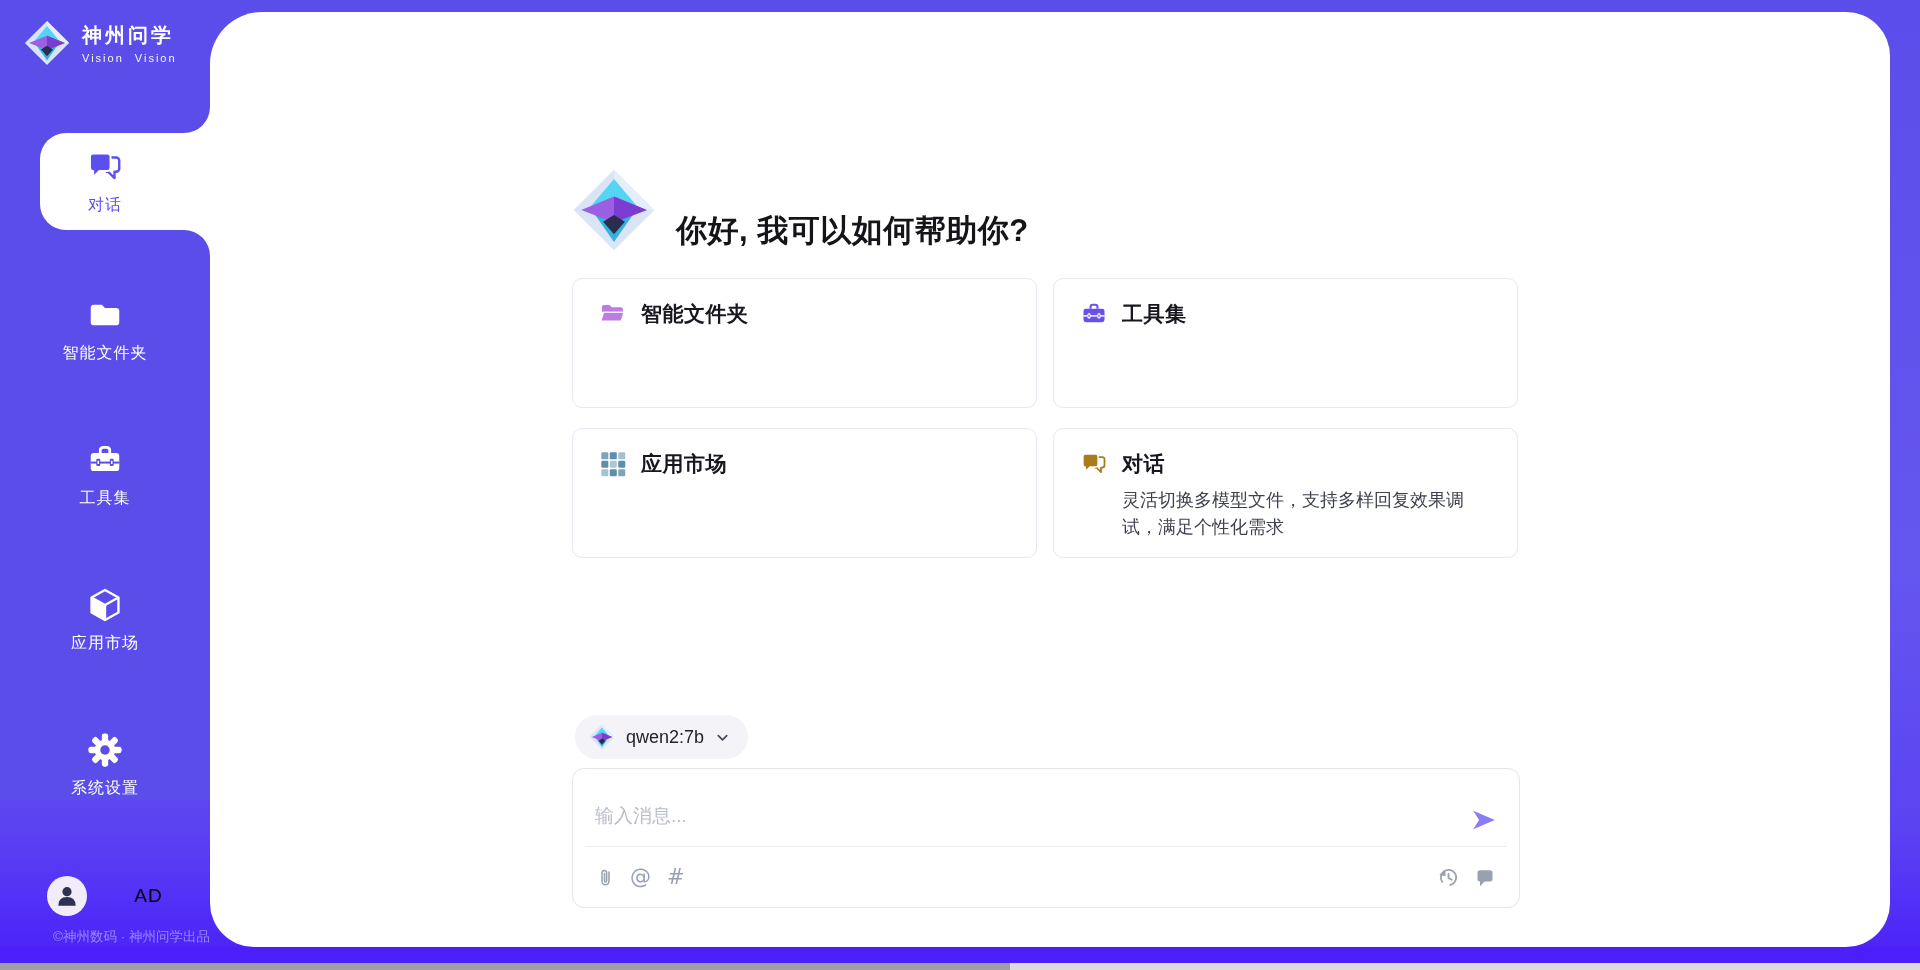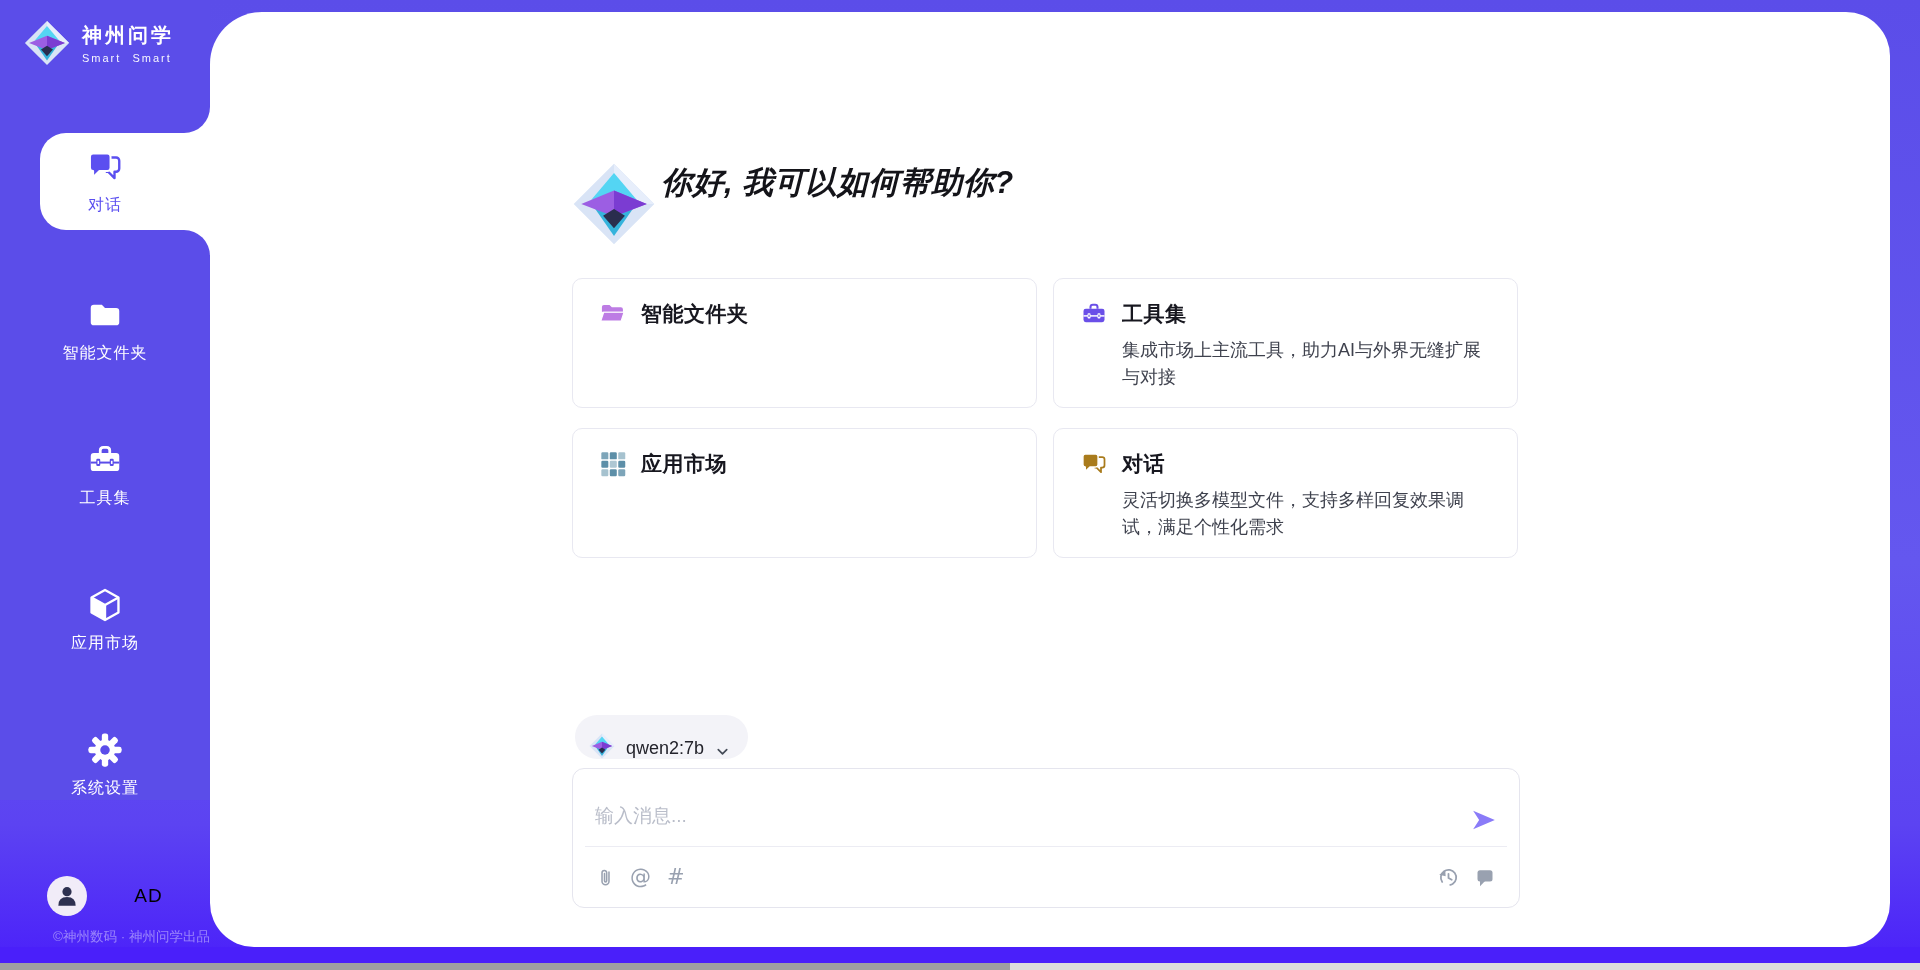--- a/index.html
+++ b/index.html
@@ -37,34 +37,34 @@
     display:flex; align-items:center; justify-content:center; }
   .user-name { color:#000000; font-size:19px; letter-spacing:1px;margin-left:32px; }
   .copyright { position:absolute; top:928px; width:210px; text-align:right;
     color:rgba(255,255,255,.42); font-size:13.5px; }
 
   
   .panel { position:absolute; left:210px; top:12px; right:30px; bottom:23px;
     background:#fff; border-radius:52px 44px 44px 44px; overflow:hidden; }
   .content { position:absolute; left:362px; top:0; width:948px; height:100%; }
 
-  .greeting { position:absolute; top:150px; left:0; height:90px; display:flex; align-items:flex-start; gap:5px;font-style:italic; }
+  .greeting { position:absolute; top:150px; left:0; height:90px; display:flex; align-items:flex-end; gap:20px; }
   .greeting h1 { font-size:31px; font-weight:bold; color:#141419; letter-spacing:.5px; }
 
   .cards { position:absolute; top:266px; left:0; width:948px;
     display:grid; grid-template-columns:465px 465px; column-gap:16px; row-gap:20px; }
   .card { height:130px; background:#fff; border:1px solid #e8e8f1; border-radius:10px;
     padding:21px 26px; cursor:pointer; }
   .card-head { display:flex; align-items:center; gap:14px; }
   .card-head svg { display:block; }
   .card-title { font-size:21px; font-weight:bold; color:#17171f; letter-spacing:.5px; }
   .card-desc { margin-top:9px; margin-left:42px; font-size:18px; color:#3f424e; line-height:1.5; }
 
   .model-pill { position:absolute; top:703px; left:3px; height:44px;
-    display:inline-flex; align-items:flex-end; gap:11px; padding:0 18px 0 14px;
+    display:inline-flex; align-items:center; gap:11px; padding:0 18px 0 14px;
     background:#f3f3f8; border-radius:22px; cursor:pointer; }
   .model-name { font-size:18px; color:#23232b; }
 
   .composer { position:absolute; top:756px; left:0; width:948px; height:140px;
     background:#fff; border:1px solid #e5e5ee; border-radius:12px; }
   .composer textarea { position:absolute; top:34px; left:22px; right:76px; height:56px;
     border:none; outline:none; resize:none; background:transparent;
     font-family:inherit; font-size:19px; color:#333; }
   .composer textarea::placeholder { color:#b9bdc9; }
   .send-btn { position:absolute; top:36px; right:20px; width:30px; height:30px;
@@ -115,21 +115,21 @@
 <div class="stage">
 
   <aside class="sidebar">
 
     <div class="brand">
       <svg width="46" height="46">
           <use href="#diamond"></use>
         </svg>
       <div class="brand-text">
         <div class="brand-cn">神州问学</div>
-        <div class="brand-en">Smart Smart</div>
+        <div class="brand-en">Vision Vision</div>
       </div>
     </div>
 
     <nav>
 
       <div class="nav-item active" style="top:133px">
         <span class="curve curve-top"></span>
         <span class="curve curve-bottom"></span>
         <span class="nav-icon" style="--cut:#fff">
           <svg width="38" height="38">
@@ -227,21 +227,20 @@
 
         <div class="card">
           <div class="card-head">
             <span style="--cut: #fff; color: rgb(106, 79, 232);">
               <svg width="28" height="28">
                   <use href="#ic-toolbox"></use>
                 </svg>
             </span>
             <span class="card-title">工具集</span>
           </div>
-          <div class="card-desc">集成市场上主流工具，助力AI与外界无缝扩展与对接</div>
         </div>
 
         <div class="card">
           <div class="card-head">
             <span style="color: rgb(93, 143, 168);">
               <svg width="28" height="28" viewBox="0 0 48 48" fill="currentColor">
                 <rect x="4" y="4" width="12" height="12" rx="2" opacity=".8"></rect>
                 <rect x="18.5" y="4" width="12" height="12" rx="2"></rect>
                 <rect x="33" y="4" width="12" height="12" rx="2" opacity=".55"></rect>
                 <rect x="4" y="18.5" width="12" height="12" rx="2"></rect>

